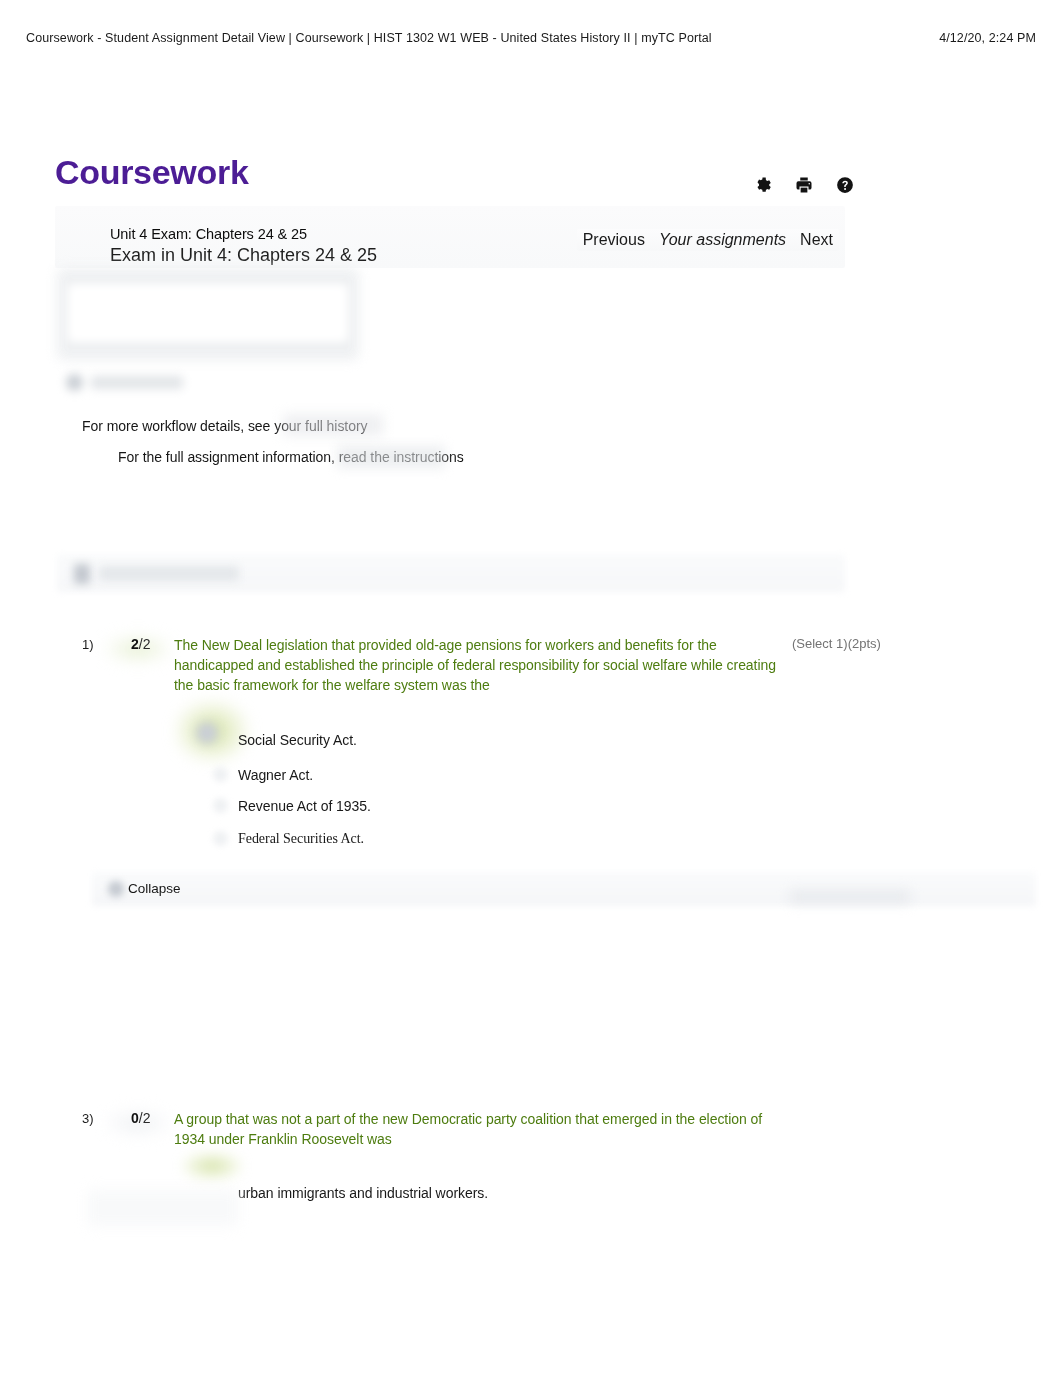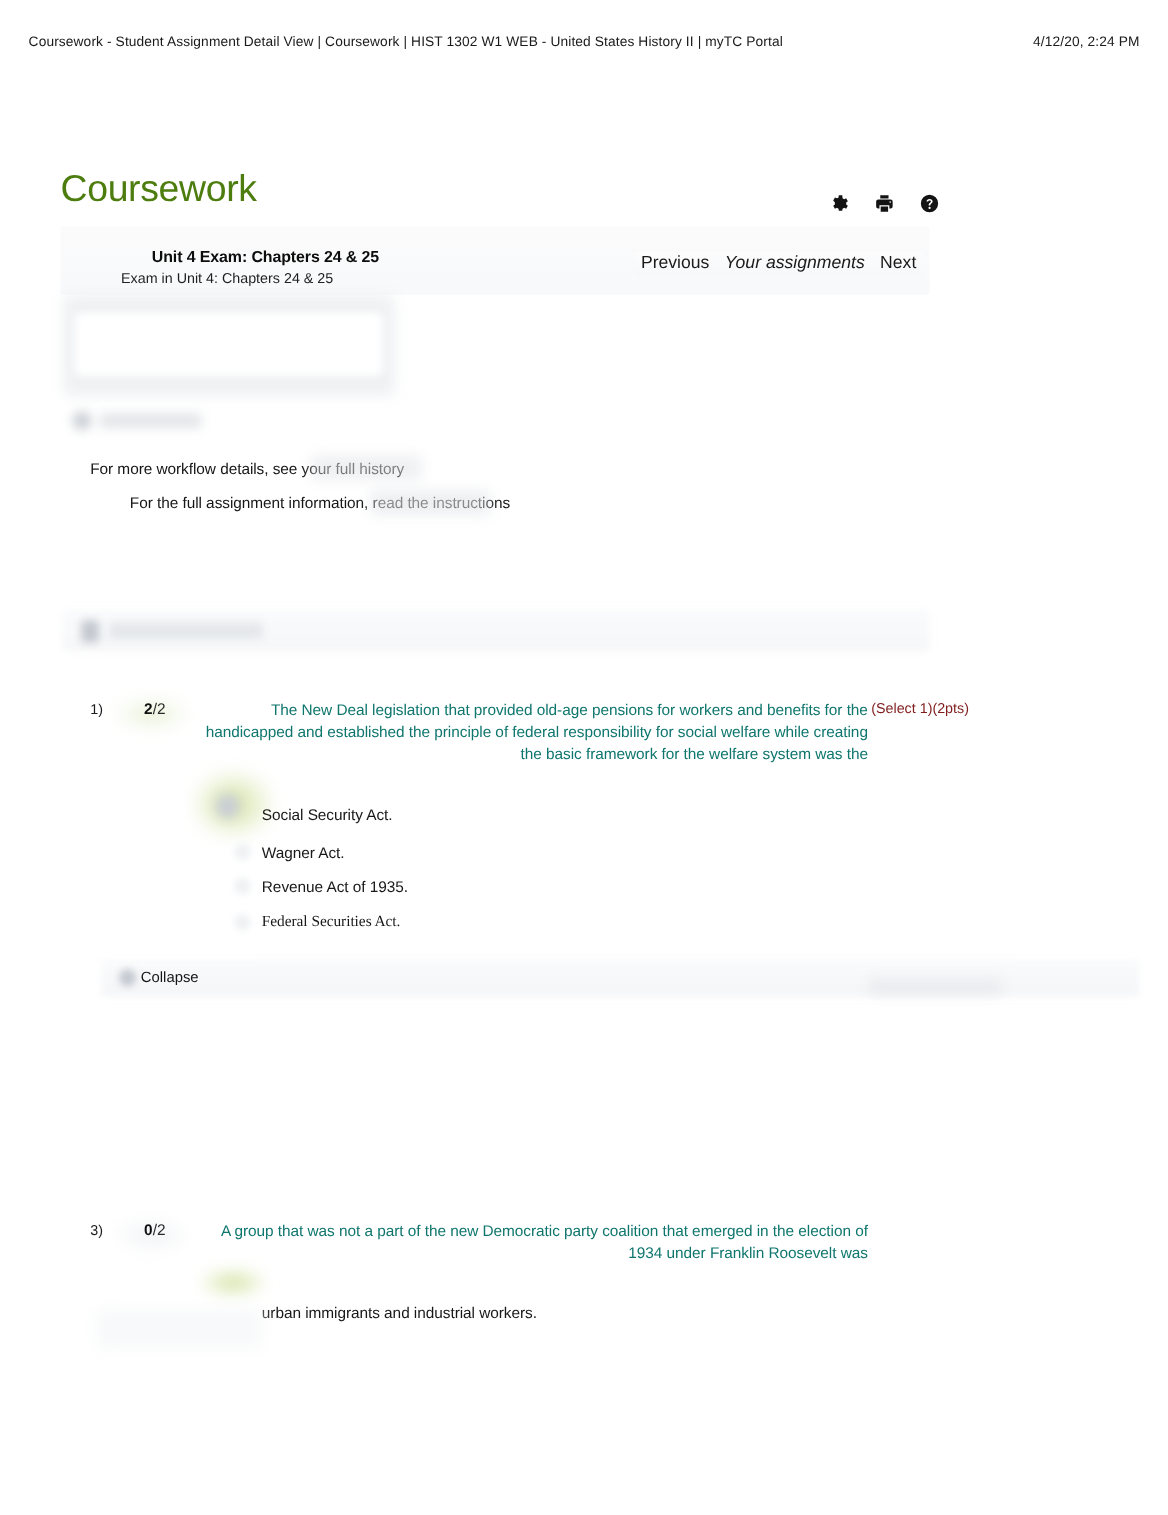--- a/index.html
+++ b/index.html
@@ -44,23 +44,23 @@
     width: 1062px;
     height: 1179px;
   }
 
   
   .main-title {
     position: absolute;
     left: 55px;
     top: 152px;
     font-size: 34px;
-    font-weight: normal;
+    font-weight: bold;
     letter-spacing: -0.3px;
-    color: #4d7c0f;
+    color: #4c1d95;
     line-height: 1.2;
   }
 
   
   .header-icons {
     position: absolute;
     right: 208px;
     top: 176px;
     display: flex;
     align-items: center;
@@ -81,30 +81,29 @@
     width: 790px;
     height: 62px;
     background: linear-gradient(180deg,#fbfbfc 0%, #f8f9fa 100%);
     border-radius: 2px;
   }
   .assign-title {
     position: absolute;
     left: 110px;
     top: 226px;
     font-size: 14.5px;
-    font-weight: bold;
+    font-weight: normal;
     color: #0d0d0d;
     letter-spacing: -0.1px;
-    margin-left: 28px;
   }
   .assign-sub {
     position: absolute;
     left: 110px;
     top: 245px;
-    font-size: 13px;
+    font-size: 18px;
     color: #1e1e1e;
   }
 
   
   .pager {
     position: absolute;
     right: 223px;
     top: 229px;
     display: flex;
     align-items: baseline;
@@ -236,28 +235,27 @@
     position: absolute;
     font-size: 14px;
     color: #111111;
   }
   .q-score b { font-weight: bold; }
   .q-score span.den { font-weight: normal; color: #2a2a2a; }
   .q-text {
     position: absolute;
     font-size: 14px;
     line-height: 1.42;
-    color: #0f766e;
+    color: #4d7c0f;
     letter-spacing: -0.05px;
-    text-align: right;
   }
   .q-meta {
     position: absolute;
     font-size: 13px;
-    color: #7f1d1d;
+    color: #737373;
     white-space: nowrap;
   }
 
   
   .opt {
     position: absolute;
     font-size: 14px;
     color: #181818;
     letter-spacing: -0.05px;
   }

